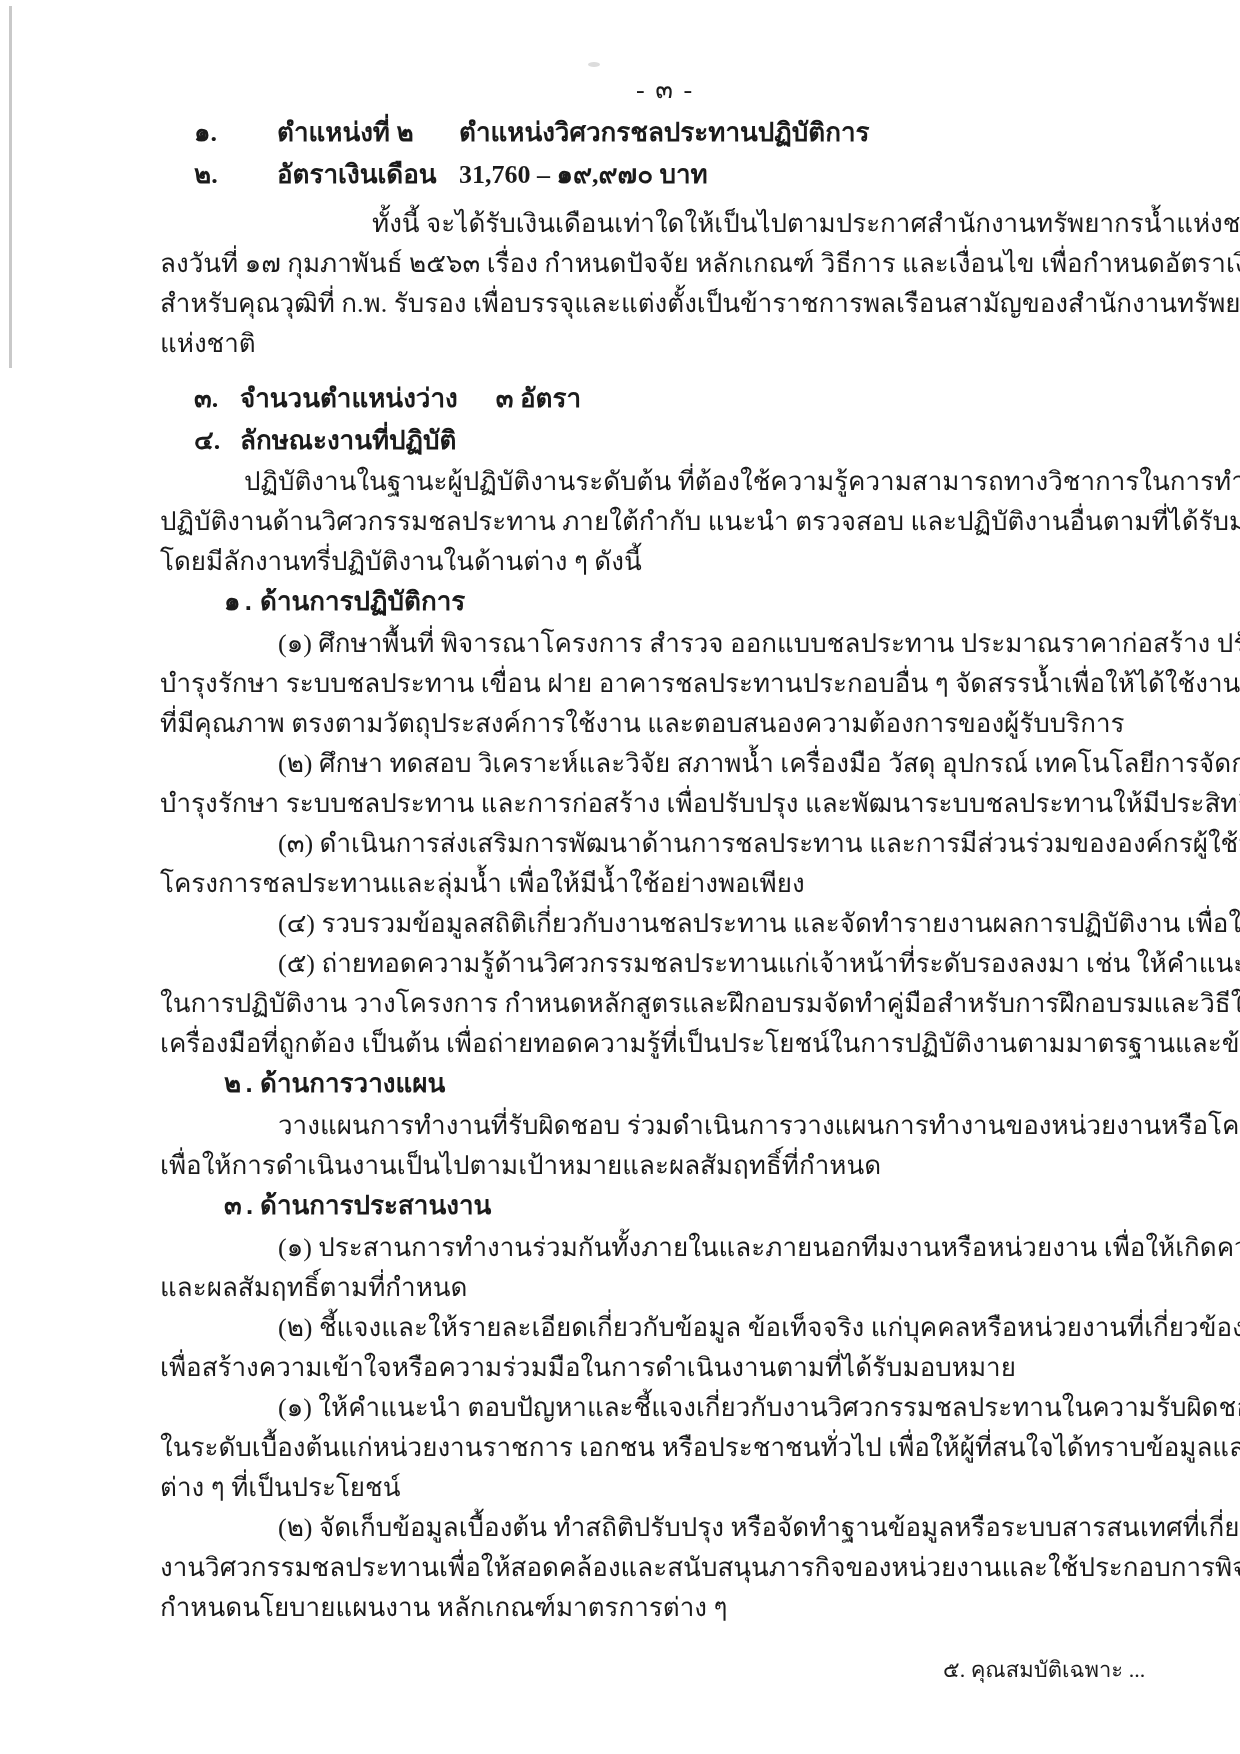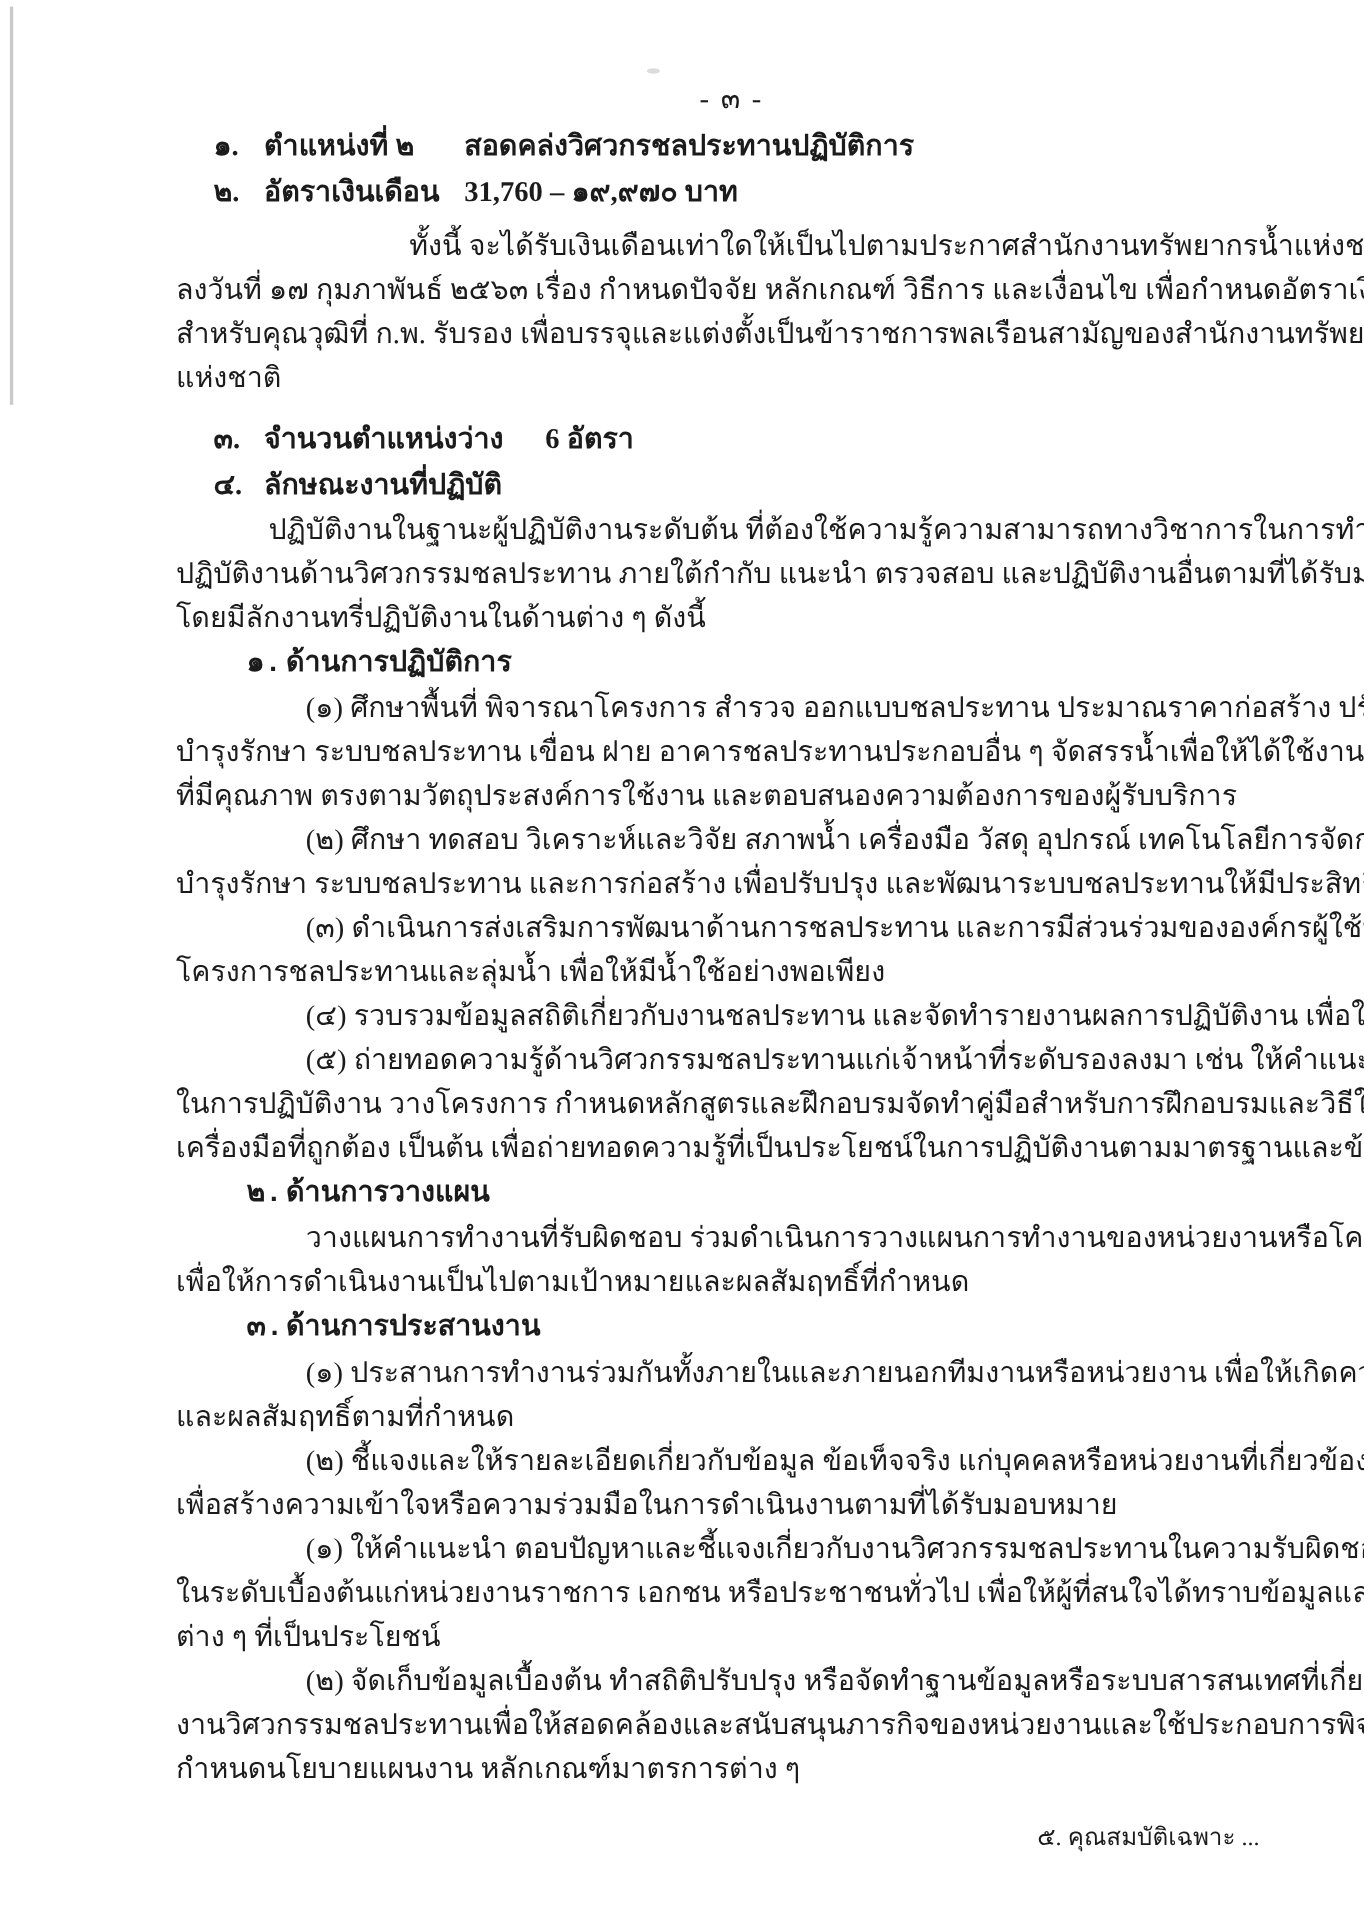--- a/index.html
+++ b/index.html
@@ -2,21 +2,21 @@
 <html lang="th"><head>
 <meta charset="utf-8">
 <style>
   html,body{margin:0;padding:0;background:#e8e8e8;}
   .page{position:relative;width:1240px;height:1754px;background:#ffffff;color:#1b1b1b;
         font-family:"Liberation Serif","DejaVu Serif",serif;overflow:hidden;}
   .content{position:absolute;left:160px;top:112px;width:920px;font-size:26px;}
   .line{line-height:40px;white-space:nowrap;}
   .row{display:flex;line-height:42px;white-space:nowrap;}
   .no{flex:none;width:46px;margin-left:34px;}
-  .lbl2{flex:none;width:182px;}
+  .lbl2{flex:none;width:182px;margin-left:37px;}
   .val3{margin-left:38px;}
   .b{font-weight:bold;}
   .mt-sm{margin-top:8px;}
   .mt-md{margin-top:14px;}
   .subhead{line-height:42px;font-weight:bold;white-space:nowrap;font-family:Liberation Mono, monospace;}
   .no2{display:inline-block;width:36px;margin-left:64px;}
   .ind{text-indent:118px;}
   .ind-sm{text-indent:84px;}
   .ind-lg{text-indent:212px;}
   .pageno{position:absolute;left:636px;top:68px;font-size:26px;letter-spacing:2px;}
@@ -32,40 +32,40 @@
   <div class="artifact-vline"></div>
   <div class="artifact-dot"></div>
 
   <div class="pageno">- ๓ -</div>
 
   <div class="content">
 
     <div class="row b">
       <span class="no">๑.</span>
       <span class="lbl2">ตำแหน่งที่ ๒</span>
-      <span>สอดคล่งวิศวกรชลประทานปฏิบัติการ</span>
+      <span>ตำแหน่งวิศวกรชลประทานปฏิบัติการ</span>
     </div>
 
     <div class="row b">
       <span class="no">๒.</span>
       <span class="lbl2">อัตราเงินเดือน</span>
       <span>31,760 – ๑๙,๙๗๐ บาท</span>
     </div>
 
     <div class="mt-sm">
       <div class="line ind-lg">ทั้งนี้ จะได้รับเงินเดือนเท่าใดให้เป็นไปตามประกาศสำนักงานทรัพยากรน้ำแห่งชาติ</div>
       <div class="line">ลงวันที่ ๑๗ กุมภาพันธ์ ๒๕๖๓ เรื่อง กำหนดปัจจัย หลักเกณฑ์ วิธีการ และเงื่อนไข เพื่อกำหนดอัตราเงินเดือน</div>
       <div class="line">สำหรับคุณวุฒิที่ ก.พ. รับรอง เพื่อบรรจุและแต่งตั้งเป็นข้าราชการพลเรือนสามัญของสำนักงานทรัพยากรน้ำ</div>
       <div class="line">แห่งชาติ</div>
     </div>
 
     <div class="row b mt-md">
       <span class="no">๓.</span>
       <span>จำนวนตำแหน่งว่าง</span>
-      <span class="val3">6 อัตรา</span>
+      <span class="val3">๓ อัตรา</span>
     </div>
 
     <div class="row b">
       <span class="no">๔.</span>
       <span>ลักษณะงานที่ปฏิบัติ</span>
     </div>
 
     <div>
       <div class="line ind-sm">ปฏิบัติงานในฐานะผู้ปฏิบัติงานระดับต้น ที่ต้องใช้ความรู้ความสามารถทางวิชาการในการทำงาน</div>
       <div class="line">ปฏิบัติงานด้านวิศวกรรมชลประทาน ภายใต้กำกับ แนะนำ ตรวจสอบ และปฏิบัติงานอื่นตามที่ได้รับมอบหมาย</div>

